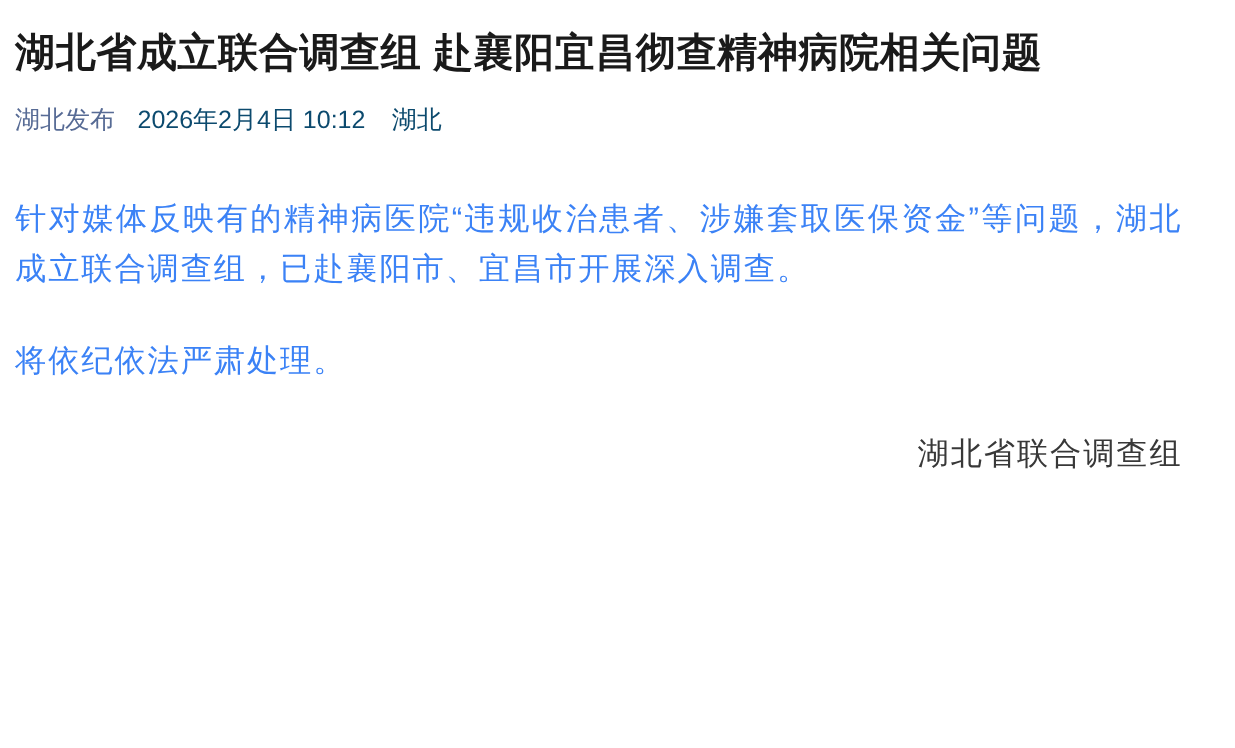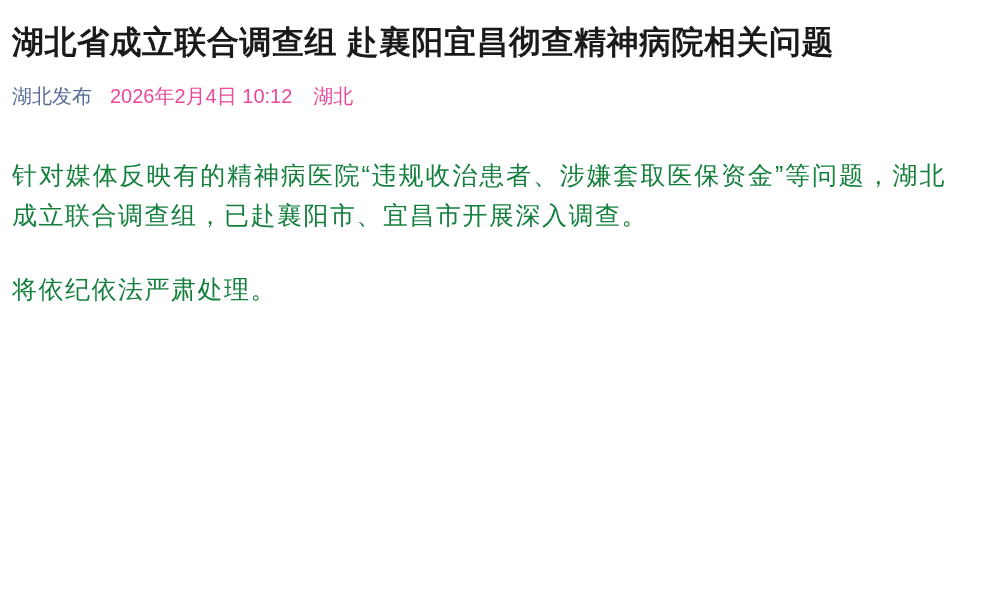--- a/index.html
+++ b/index.html
@@ -27,32 +27,32 @@
     font-size: 20px;
     line-height: 28px;
     display: flex;
     align-items: flex-end;
   }
   .byline .account {
     color: #576b95;
     cursor: pointer;
   }
   .byline .meta {
-    color: #ec4899;
+    color: #0c4a6e;
   }
   .byline .time { margin-left: 18px; }
   .byline .location { margin-left: 21px; }
   .content {
     margin-top: 45px;
   }
   .content p {
     font-size: 25px;
     line-height: 40px;
     letter-spacing: 1.5px;
-    color: #15803d;
+    color: #3b82f6;
     text-align: justify;
     margin: 0 0 34px 0;
   }
   .signature {
     margin-top: 6px;
     text-align: right;
   }
   .signature p {
     font-size: 25px;
     line-height: 40px;
@@ -73,16 +73,17 @@
     <span class="account">湖北发布</span>
     <span class="meta time">2026年2月4日 10:12</span>
     <span class="meta location">湖北</span>
   </div>
 
   <div class="content">
     <p>针对媒体反映有的精神病医院“违规收治患者、涉嫌套取医保资金”等问题，湖北成立联合调查组，已赴襄阳市、宜昌市开展深入调查。</p>
     <p>将依纪依法严肃处理。</p>
 
     <div class="signature">
+      <p>湖北省联合调查组</p>
     </div>
   </div>
 
 </div>
 
 </body></html>

